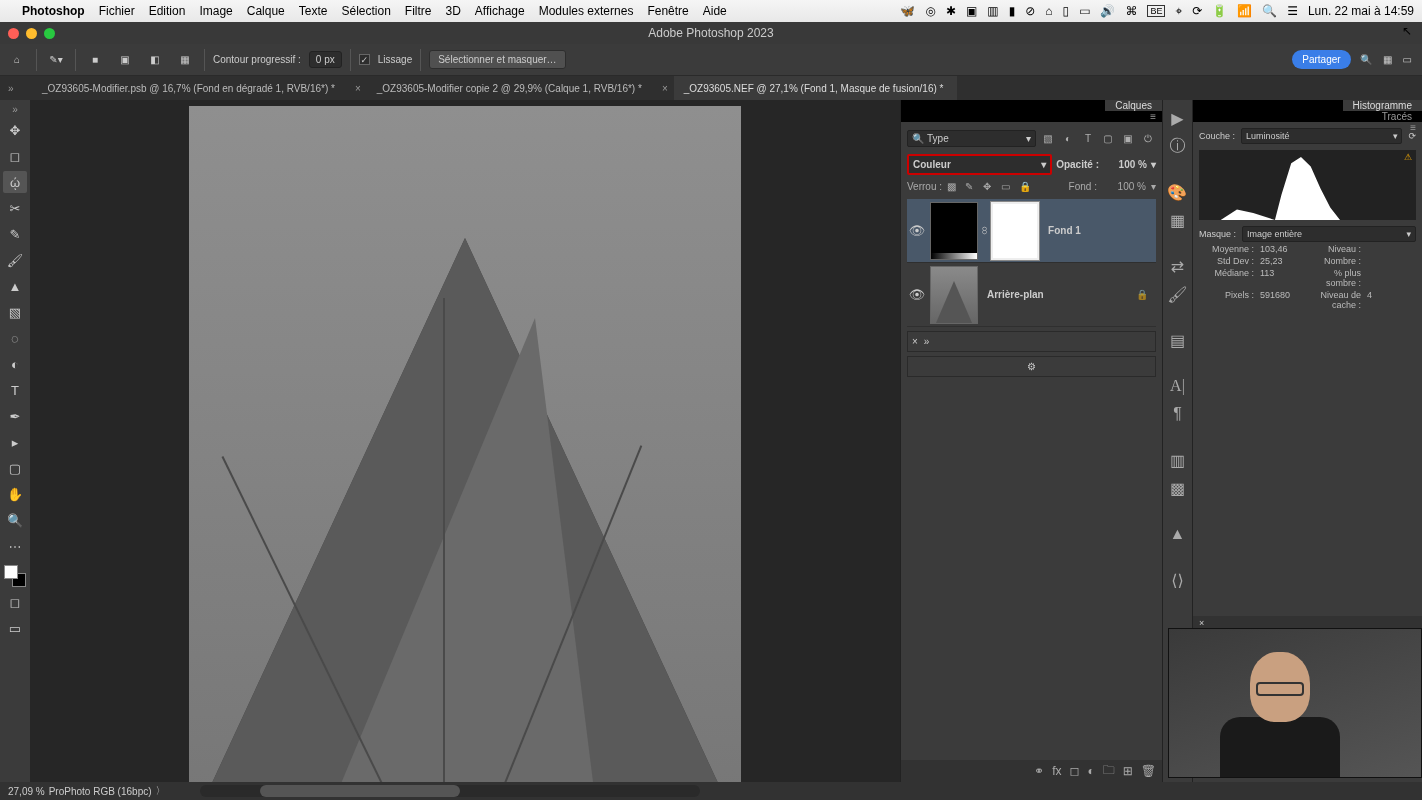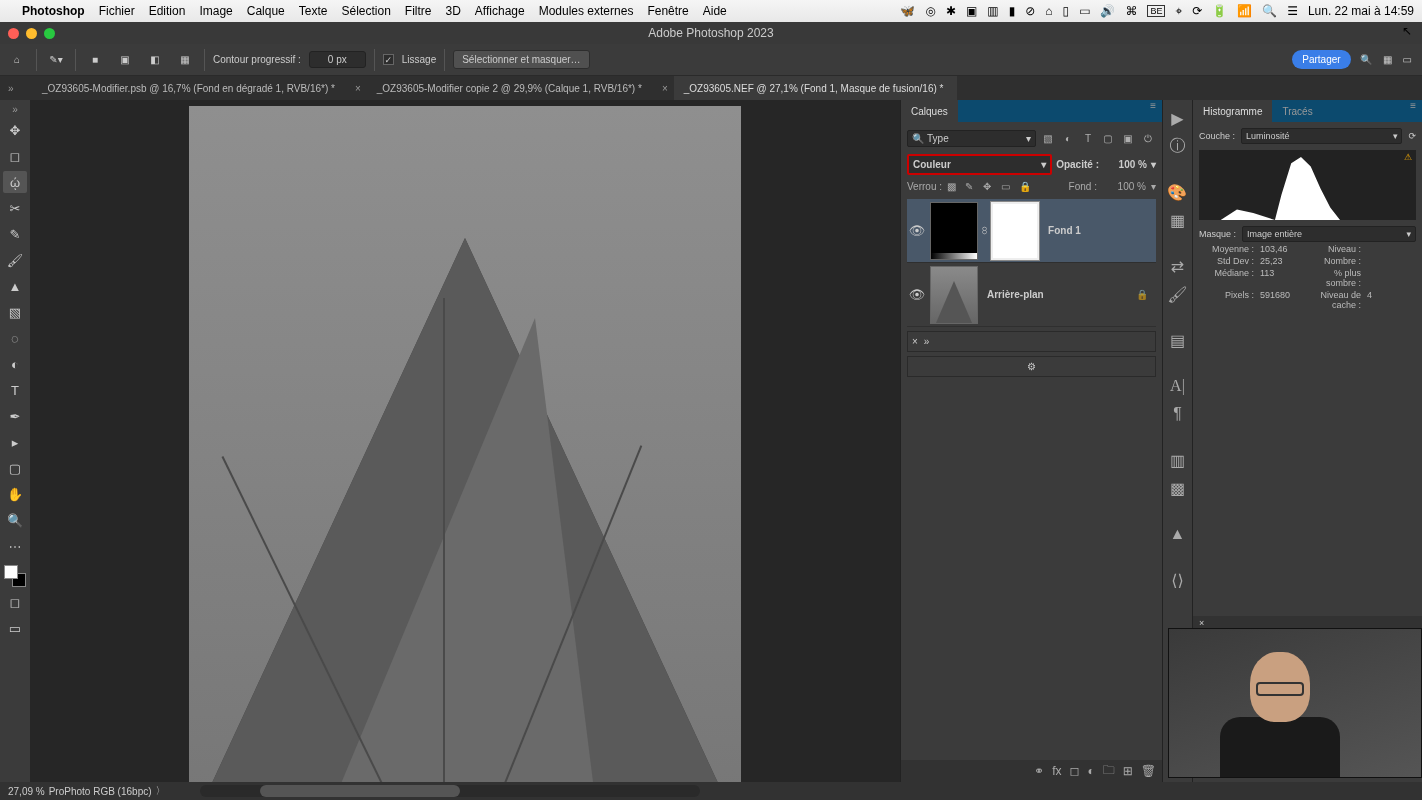--- a/index.html
+++ b/index.html
@@ -15,21 +15,21 @@
 
 .winbar { height: 22px; background: #393939; display: flex; align-items: center; justify-content: center; position: relative; font-size: 12px; color: #ccc; }
 .traffic { position: absolute; left: 8px; display: flex; gap: 7px; }
 .traffic div { width: 11px; height: 11px; border-radius: 50%; }
 .tf-r{background:#ff5f57;} .tf-y{background:#febc2e;} .tf-g{background:#28c840;}
 
 
 .optbar { height: 32px; background: #3b3b3b; display: flex; align-items: center; padding: 0 6px; gap: 8px; font-size: 10px; border-bottom: 1px solid #2a2a2a; }
 .optbar .sep { width: 1px; height: 22px; background: #555; }
 .optbar .ic { width: 22px; height: 22px; display: flex; align-items: center; justify-content: center; }
-.optbar .field { background: #2d2d2d; border: 1px solid #222; padding: 2px 18px; border-radius: 3px; }
+.optbar .field { background: #2d2d2d; border: 1px solid #222; padding: 2px 6px; border-radius: 3px; }
 .optbar .btn { background: #505050; border: 1px solid #2d2d2d; border-radius: 3px; padding: 3px 8px; }
 .share { position: absolute; right: 10px; display: flex; gap: 10px; align-items: center; }
 .share .pill { background: #3a7ee8; color: #fff; padding: 4px 10px; border-radius: 10px; font-size: 10px; }
 
 
 .doctabs { height: 24px; background: #2f2f2f; display: flex; align-items: center; padding-left: 32px; font-size: 10px; }
 .doctab { padding: 0 14px 0 10px; height: 100%; display: flex; align-items: center; color: #bbb; position: relative; cursor: default; }
 .doctab.active { background: #3b3b3b; color: #ddd; }
 
 
@@ -42,21 +42,21 @@
 .sw-b { width: 14px; height: 14px; background: #000; border: 1px solid #888; position: absolute; right: 0; bottom: 0; }
 
 .canvas-area { flex: 1; background: #262626; position: relative; overflow: hidden; display: flex; justify-content: center; align-items: flex-start; padding-top: 6px; }
 .canvas { width: 552px; height: 692px; background: linear-gradient(180deg,#8f8f8f 0%, #888 30%, #777 100%); position: relative; overflow: hidden; }
 .building { position: absolute; bottom: 0; left: 50%; transform: translateX(-50%); width: 0; height: 0; border-left: 260px solid transparent; border-right: 260px solid transparent; border-bottom: 560px solid #5a5a5a; filter: drop-shadow(0 0 0 #444); }
 .building-inner { position: absolute; bottom: 0; left: 50%; transform: translateX(-50%); width: 0; height: 0; border-left: 200px solid transparent; border-right: 60px solid transparent; border-bottom: 480px solid #6a6a6a; }
 .bline { position:absolute; background:#4a4a4a; }
 
 
 .rightcol { width: 262px; background: #3b3b3b; border-left: 1px solid #222; display: flex; flex-direction: column; }
-.panel-tabs { height: 22px; background: #0c4a6e; display: flex; align-items: flex-start; font-size: 10px; }
+.panel-tabs { height: 22px; background: #000000; display: flex; align-items: flex-end; font-size: 10px; flex-direction: column; }
 .ptab { padding: 0 10px; height: 100%; display: flex; align-items: center; color: #999; }
 .ptab.active { background: #3b3b3b; color: #ddd; }
 .panel-body { flex: 1; padding: 4px 6px; font-size: 10px; }
 
 .lyr-filter { display: flex; gap: 4px; align-items: center; padding: 4px 0; }
 .lyr-filter .sel { flex: 1; background: #2d2d2d; border: 1px solid #222; padding: 2px 4px; border-radius: 2px; display: flex; justify-content: space-between; }
 .lyr-filter .ic { width: 16px; height: 14px; display: flex; align-items: center; justify-content: center; opacity: .8; }
 
 .blend-row { display: flex; gap: 4px; align-items: center; padding: 3px 0; font-weight: bold; }
 .blend-sel { flex: 1; background: #2d2d2d; border: 2px solid #c00; padding: 3px 4px; border-radius: 2px; display: flex; justify-content: space-between; }

